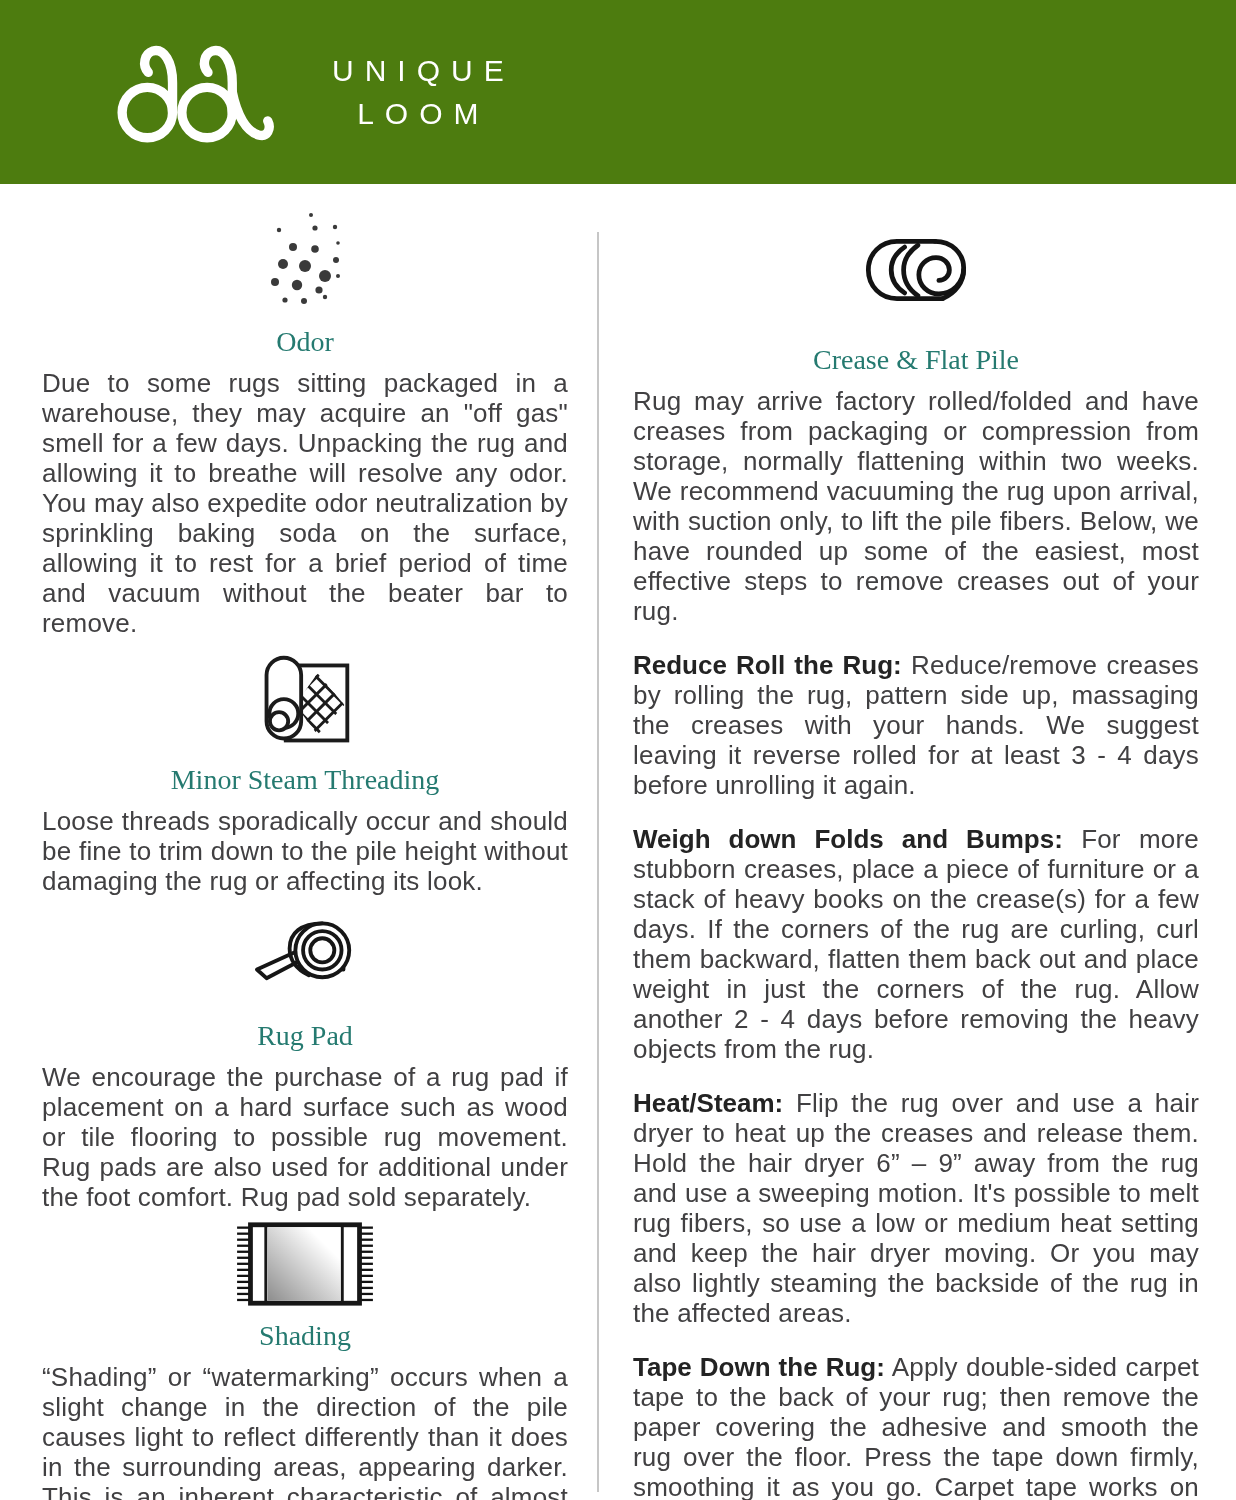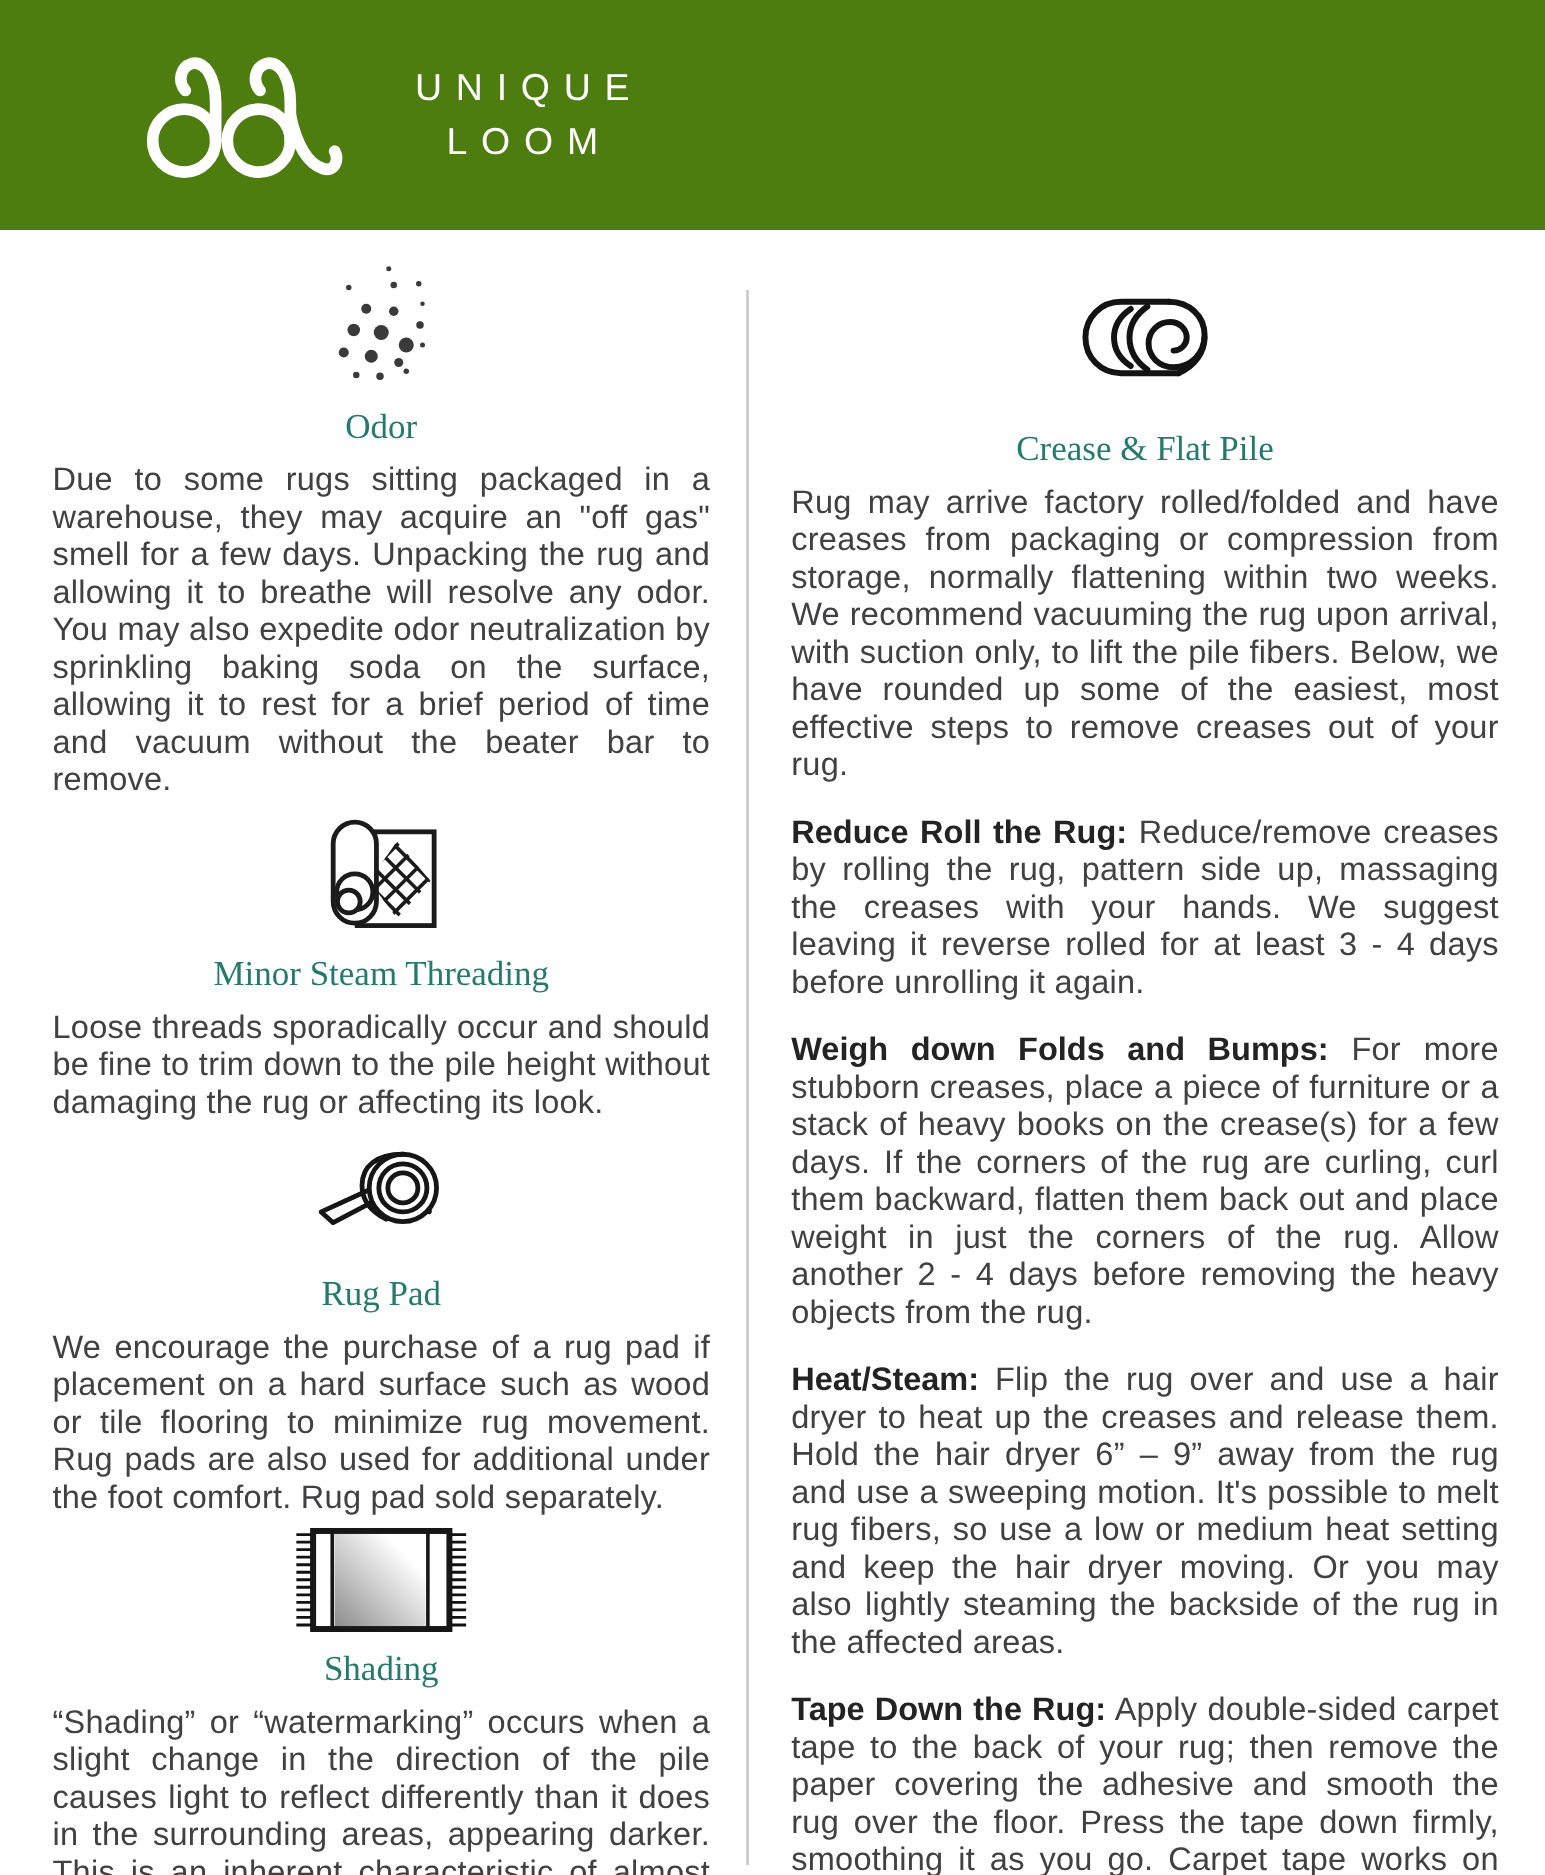--- a/index.html
+++ b/index.html
@@ -111,21 +111,21 @@
     <p class="body">Loose threads sporadically occur and should be fine to trim down to the pile height without damaging the rug or affecting its look.</p>
 
     <svg class="icon-tape" width="108" height="100" viewBox="0 0 112 104">
       <path d="M6,64 L54,42 C68,48 82,52 96,55 L96,64 C80,62 66,58 54,53 L16,73 Z" fill="#ffffff" stroke="#161616" stroke-width="4" stroke-linejoin="round"></path>
       <circle cx="74" cy="44" r="28" fill="#ffffff" stroke="#161616" stroke-width="4"></circle>
       <circle cx="74" cy="44" r="20" fill="none" stroke="#161616" stroke-width="4"></circle>
       <circle cx="74" cy="44" r="12.5" fill="none" stroke="#161616" stroke-width="4"></circle>
       <path d="M74,16 C52,16 40,26 40,42 C40,55 48,64 60,70" fill="none" stroke="#161616" stroke-width="4" stroke-linecap="round"></path>
     </svg>
     <h2 class="sec-title">Rug Pad</h2>
-    <p class="body">We encourage the purchase of a rug pad if placement on a hard surface such as wood or tile flooring to minimize rug movement. Rug pads are also used for additional under the foot comfort. Rug pad sold separately.</p>
+    <p class="body">We encourage the purchase of a rug pad if placement on a hard surface such as wood or tile flooring to possible rug movement. Rug pads are also used for additional under the foot comfort. Rug pad sold separately.</p>
 
     <svg class="icon-shade" width="140" height="88" viewBox="0 0 146 92">
       <defs>
         <linearGradient id="shadeGrad" x1="0" y1="1" x2="1" y2="0">
           <stop offset="0" stop-color="#8d8d8d"></stop>
             <stop offset="0.78" stop-color="#ffffff"></stop>
         </linearGradient>
       </defs>
       <g stroke="#111111" stroke-width="2.4">
         <line x1="2" y1="8" x2="15" y2="8"></line>

